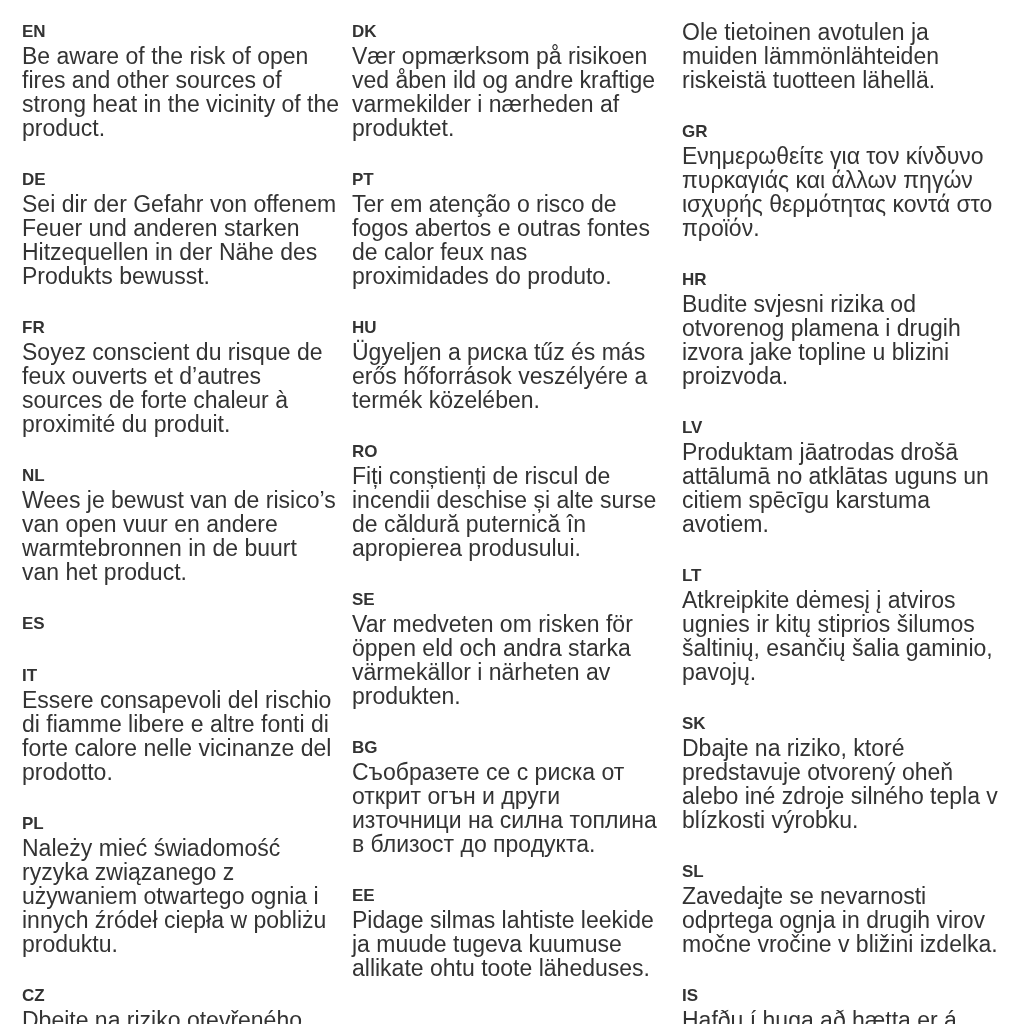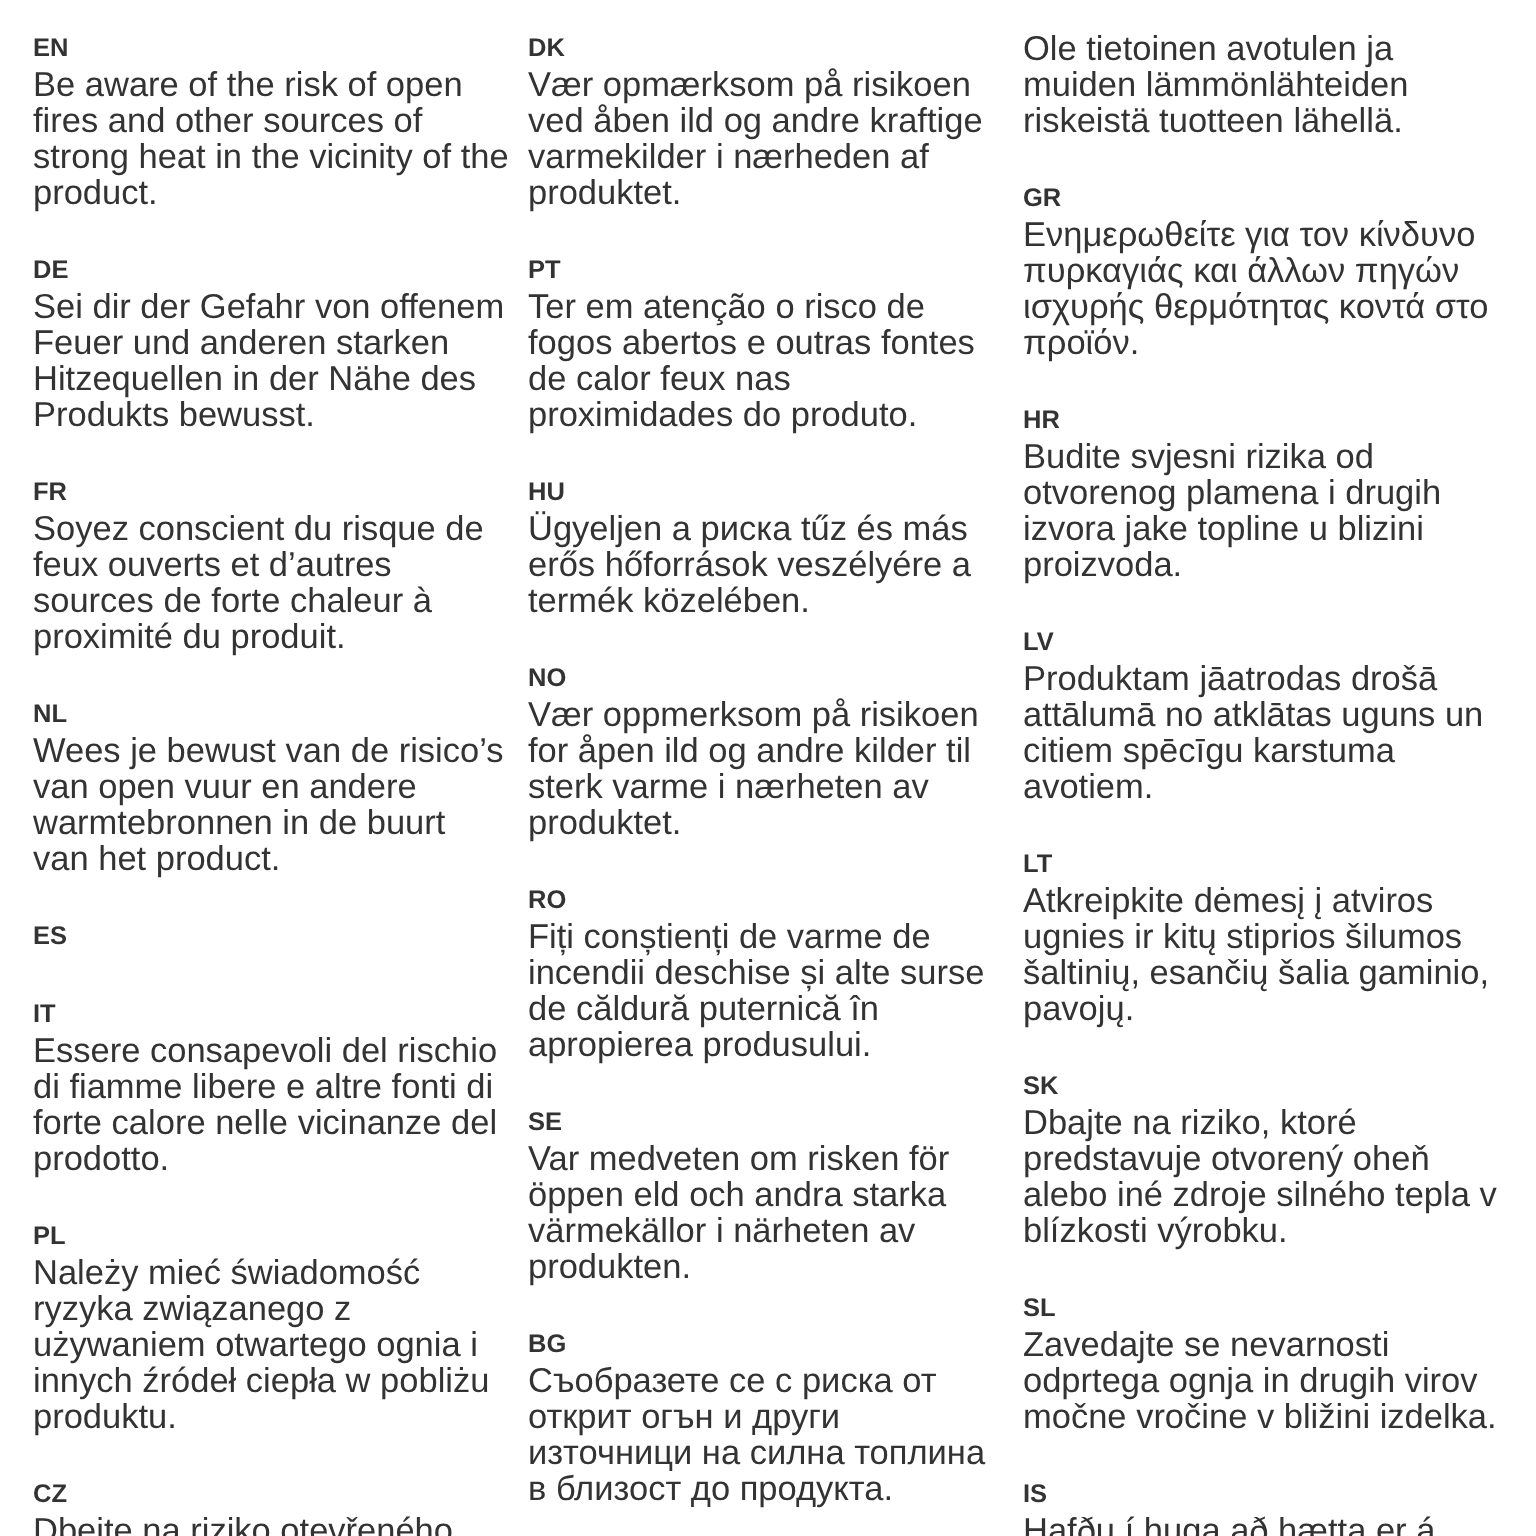--- a/index.html
+++ b/index.html
@@ -83,26 +83,22 @@
       </div>
       <div class="entry">
         <div class="code">PT</div>
         <p class="text">Ter em atenção o risco de fogos abertos e outras fontes de calor feux nas proximidades do produto.</p>
       </div>
       <div class="entry">
         <div class="code">HU</div>
         <p class="text">Ügyeljen a риска tűz és más erős hőforrások veszélyére a termék közelében.</p>
       </div>
       <div class="entry">
-        <div class="code">NO</div>
-        <p class="text">Vær oppmerksom på risikoen for åpen ild og andre kilder til sterk varme i nærheten av produktet.</p>
-      </div>
-      <div class="entry">
         <div class="code">RO</div>
-        <p class="text">Fiți conștienți de varme de incendii deschise și alte surse de căldură puternică în apropierea produsului.</p>
+        <p class="text">Fiți conștienți de riscul de incendii deschise și alte surse de căldură puternică în apropierea produsului.</p>
       </div>
       <div class="entry">
         <div class="code">SE</div>
         <p class="text">Var medveten om risken för öppen eld och andra starka värmekällor i närheten av produkten.</p>
       </div>
       <div class="entry">
         <div class="code">BG</div>
         <p class="text">Съобразете се с риска от открит огън и други източници на силна топлина в близост до продукта.</p>
       </div>
       <div class="entry">

